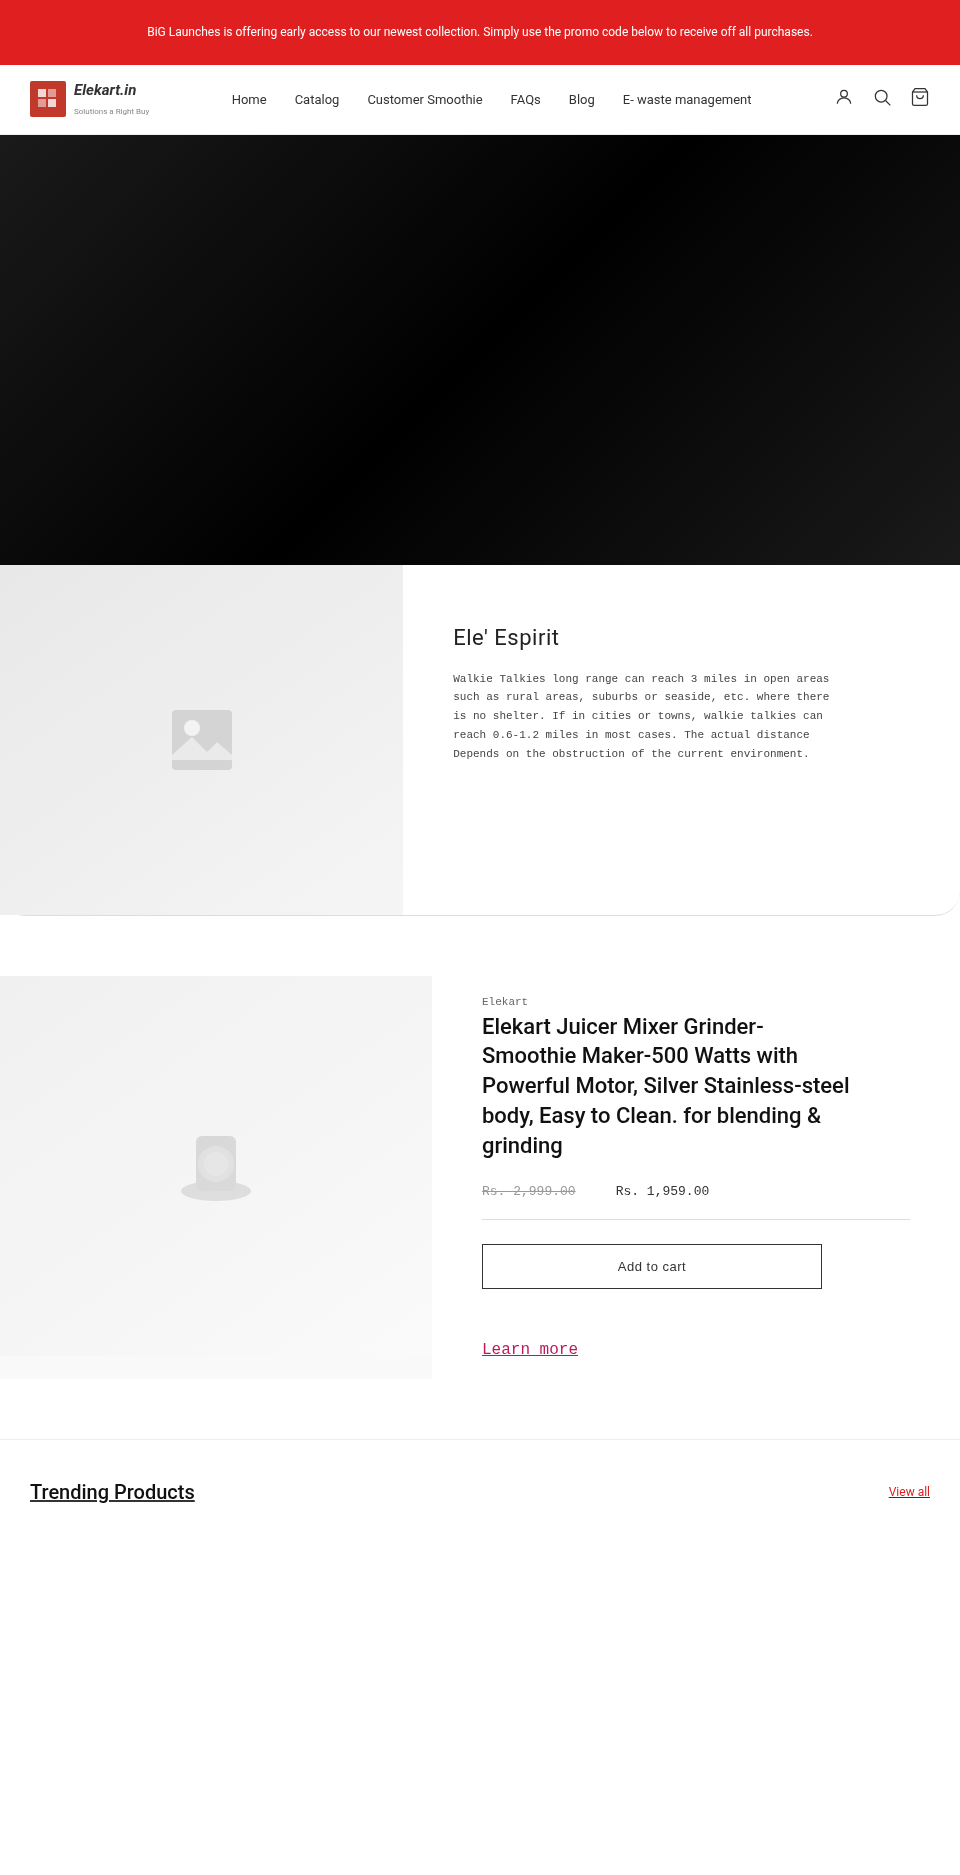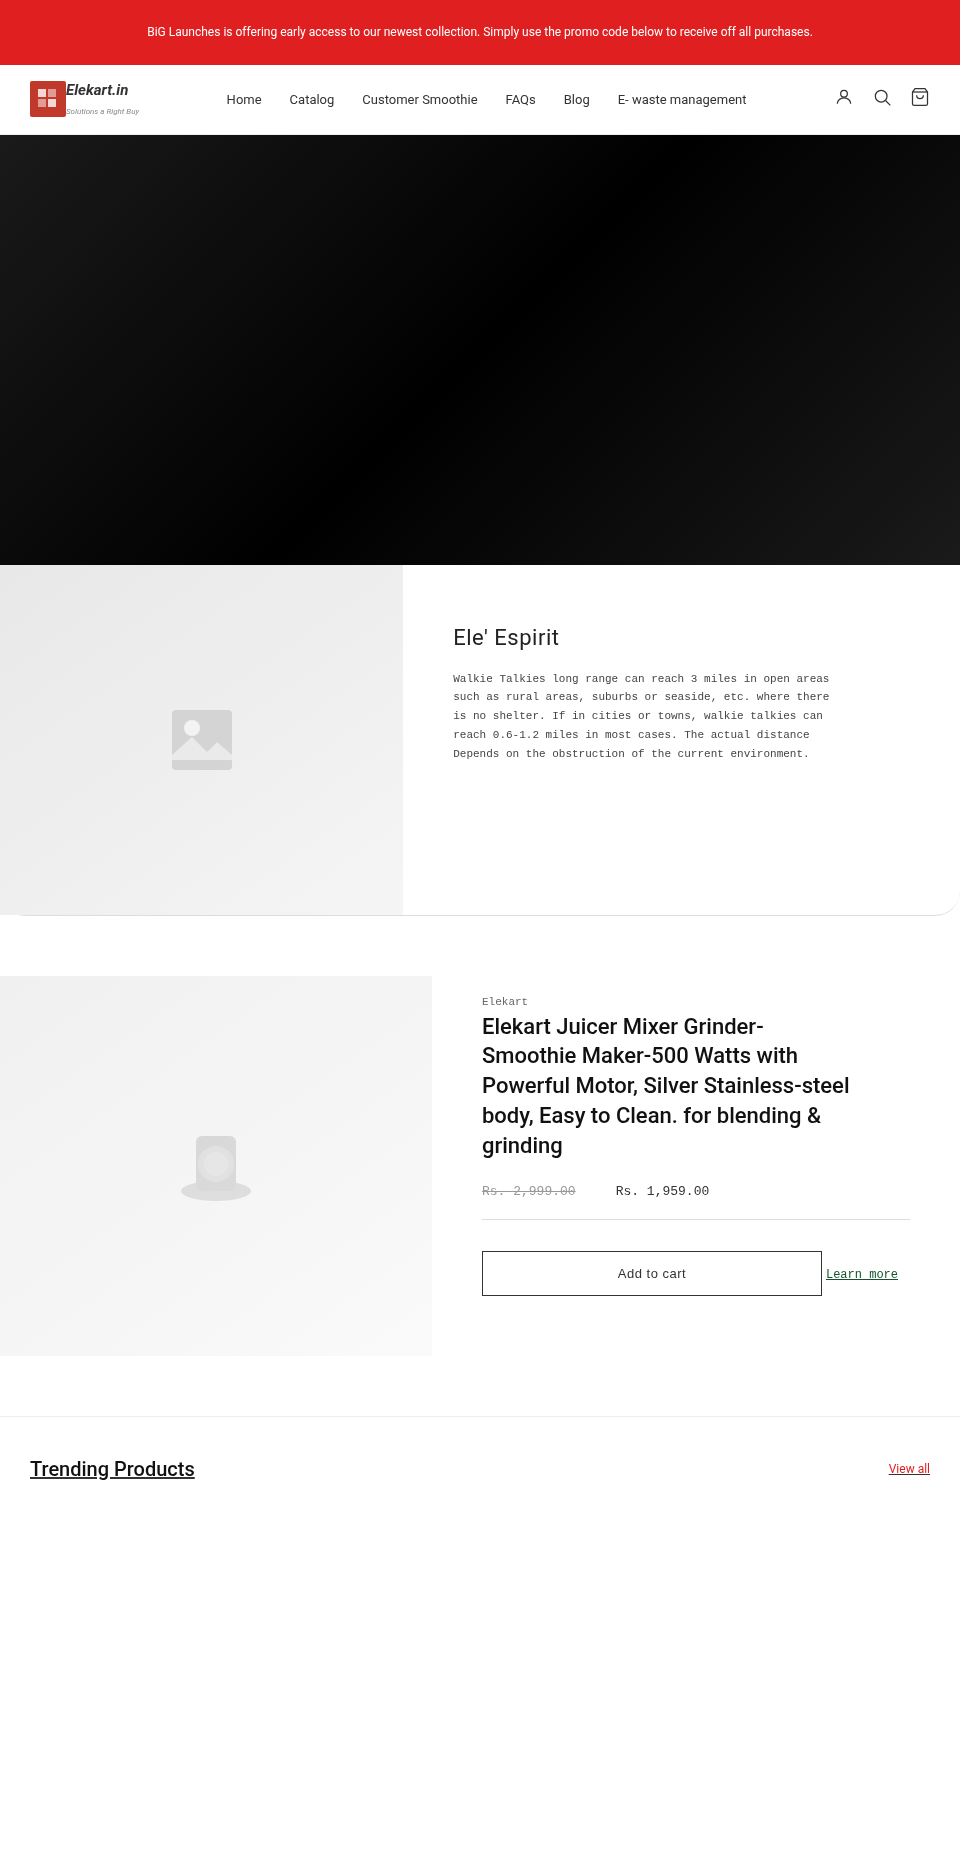--- a/index.html
+++ b/index.html
@@ -21,20 +21,21 @@
       align-items: center;
       justify-content: space-between;
       padding: 0 30px;
       height: 70px;
       border-bottom: 1px solid #eee;
       background: #fff;
     }
     .header-left {
       display: flex;
       align-items: center;
+      gap: 8px;
     }
     .logo-icon {
       width: 36px;
       height: 36px;
       background: #c0392b;
       border-radius: 2px;
       display: flex;
       align-items: center;
       justify-content: center;
       color: #fff;
@@ -173,23 +174,23 @@
       background: #fff;
       color: #333;
       font-size: 13px;
       cursor: pointer;
       text-align: center;
       letter-spacing: 0.5px;
       transition: background 0.2s;
     }
     .learn-more-link {
       display: inline-block;
-      margin-top: 24px;
-      font-size: 12px;
-      color: #14532d;
+      margin-top: 52px;
+      font-size: 16px;
+      color: #be185d;
       text-decoration: underline;
       cursor: pointer;
       font-family: 'Courier New', monospace;
     }
 
     
     .trending-section {
       padding: 40px 30px 20px 30px;
       border-top: 1px solid #eee;
     }
@@ -223,21 +224,21 @@
     <div class="logo-icon">
       <svg width="24" height="24" viewBox="0 0 24 24">
         <rect x="2" y="2" width="8" height="8" fill="#fff" opacity="0.8"></rect>
         <rect x="12" y="2" width="8" height="8" fill="#fff" opacity="0.5"></rect>
         <rect x="2" y="12" width="8" height="8" fill="#fff" opacity="0.5"></rect>
         <rect x="12" y="12" width="8" height="8" fill="#fff" opacity="0.8"></rect>
       </svg>
     </div>
     <div>
       <span style="font-size:15px;font-weight:bold;font-style:italic;color:#333;display:block;">Elekart.in</span>
-      <span style="font-size:8px;color:#888;font-style:italic;">Solutions a Right Buy</span>
+      <span style="font-size:8px;color:#888;">Solutions a Right Buy</span>
     </div>
   </div>
 
   <nav class="nav">
     <a>Home</a>
     <a>Catalog</a>
     <a>Customer Smoothie</a>
     <a>FAQs</a>
     <a>Blog</a>
     <a>E- waste management</a>

